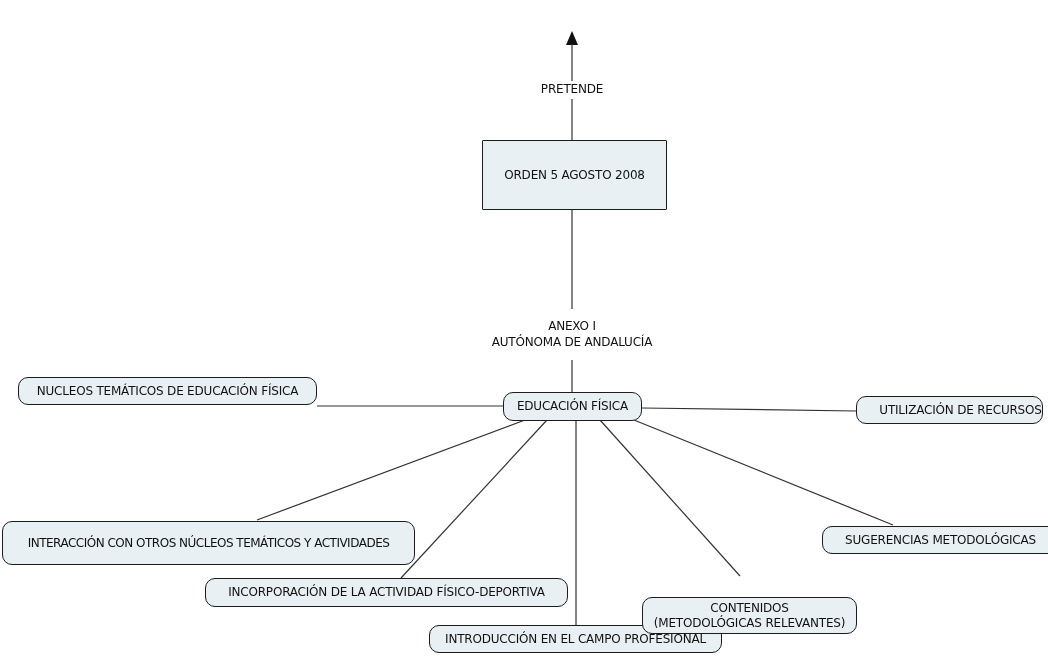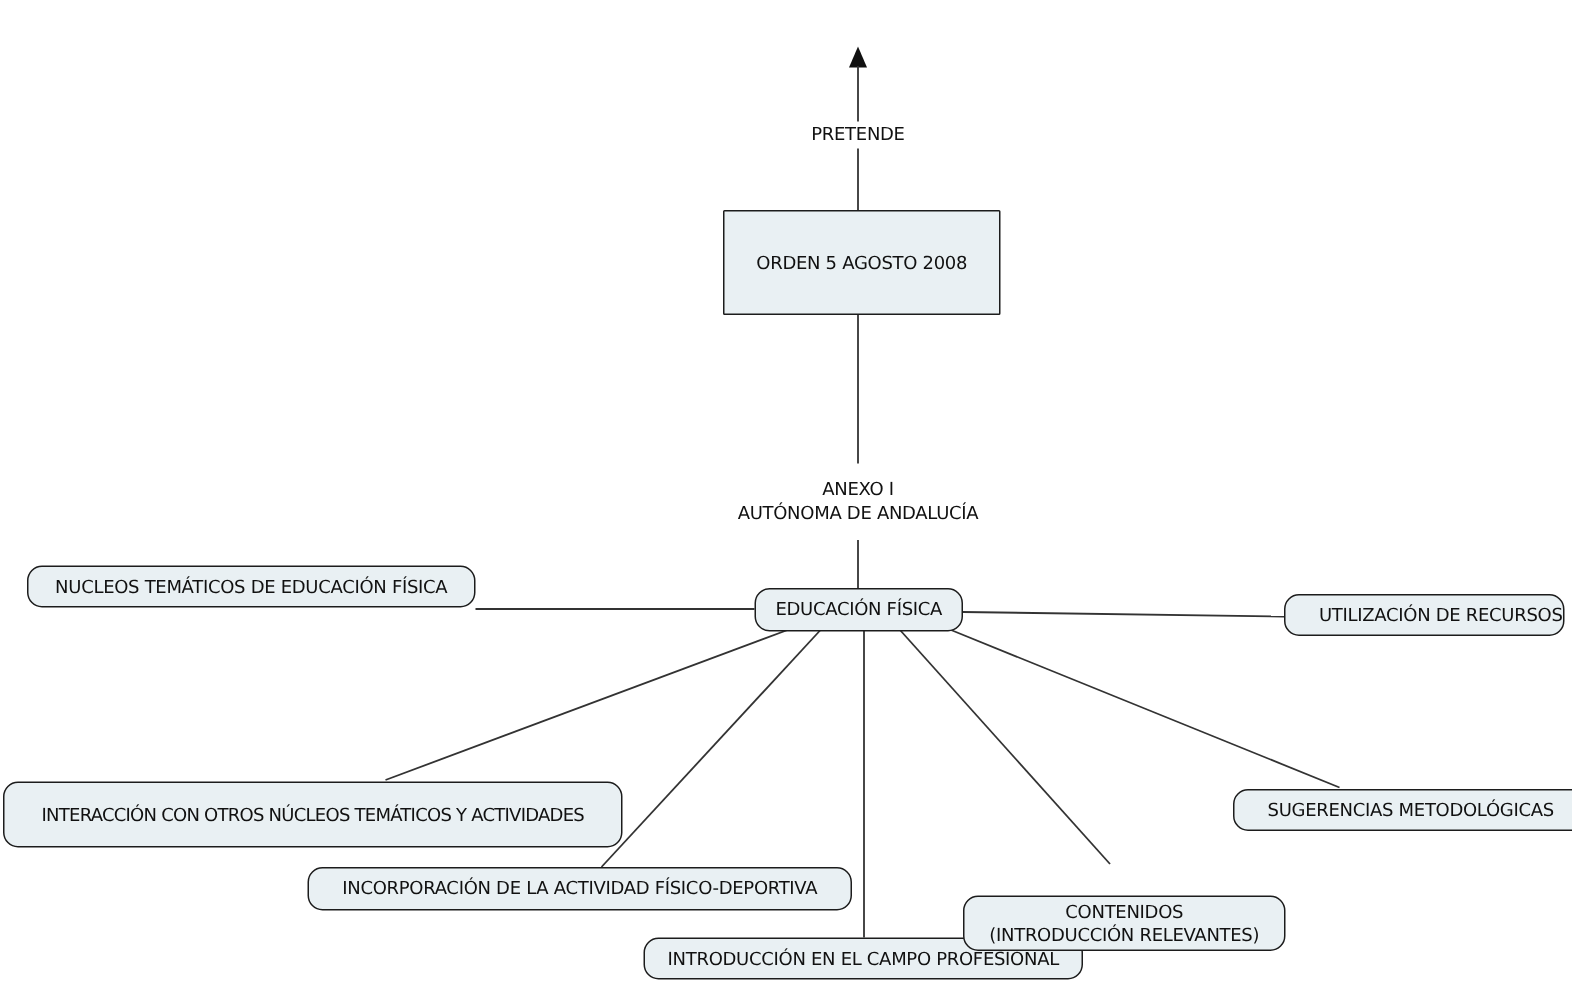--- a/index.html
+++ b/index.html
@@ -108,20 +108,20 @@
   <div class="node" style="left:205px; top:578px; width:363px; height:29px;">
     <span>INCORPORACIÓN DE LA ACTIVIDAD FÍSICO-DEPORTIVA</span>
   </div>
 
   <div class="node" style="left:429px; top:625px; width:293px; height:28px;">
     <span>INTRODUCCIÓN EN EL CAMPO PROFESIONAL</span>
   </div>
 
   <div class="node" style="left:642px; top:577px; width:215px; height:37px;margin-top:20px;">
     <span>CONTENIDOS</span>
-    <span>(INTRODUCCIÓN RELEVANTES)</span>
+    <span>(METODOLÓGICAS RELEVANTES)</span>
   </div>
 
   <div class="node" style="left:822px; top:526px; width:237px; height:28px;">
     <span>SUGERENCIAS METODOLÓGICAS</span>
   </div>
 
 </div>
 
 </body></html>

